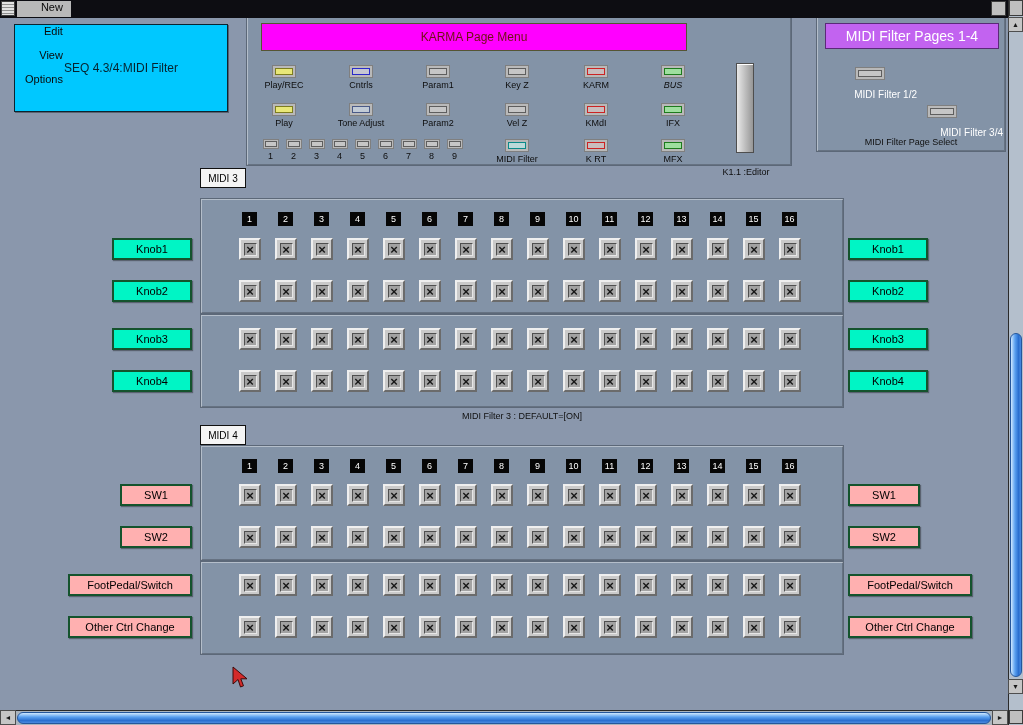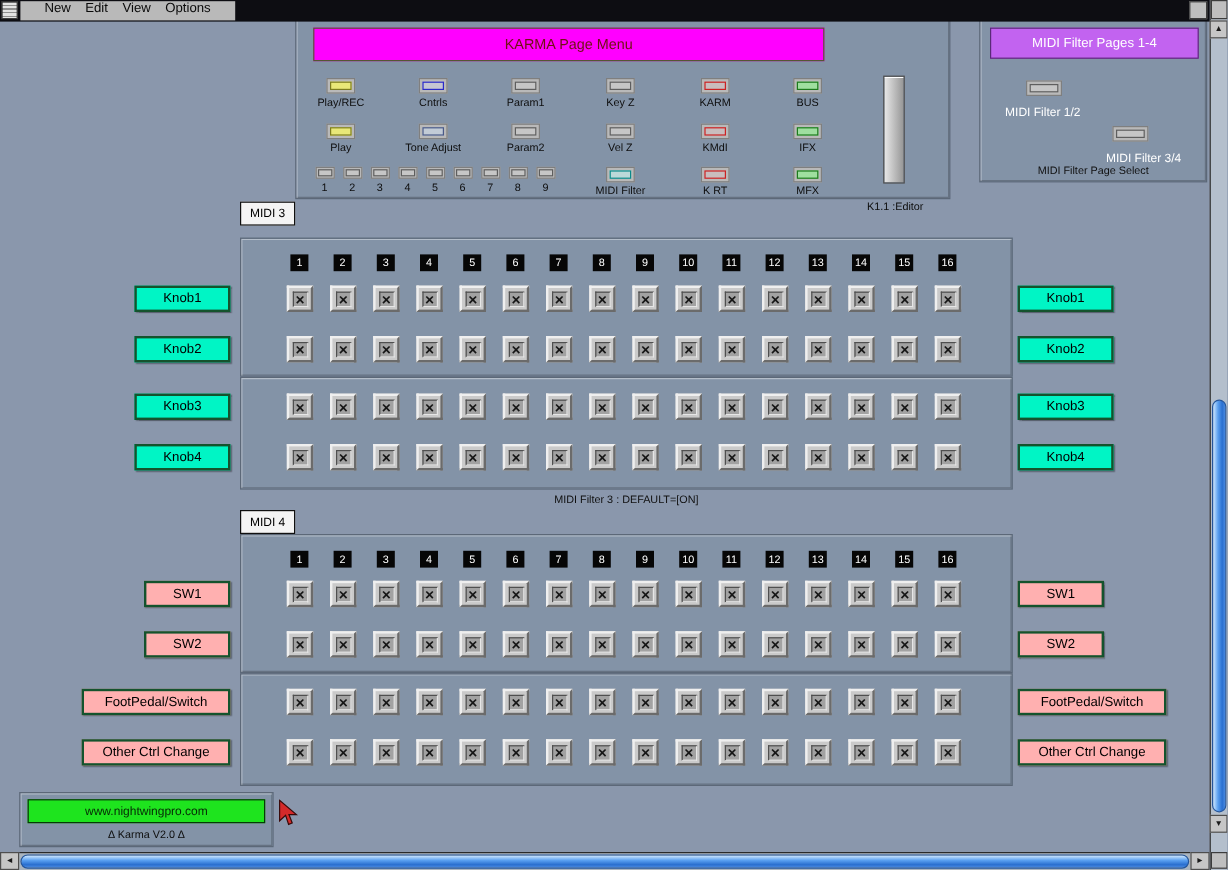--- a/index.html
+++ b/index.html
@@ -4,54 +4,54 @@
 <style>
   *{margin:0;padding:0;box-sizing:border-box;}
   html,body{width:1023px;height:725px;overflow:hidden;}
   body{font-family:"Liberation Sans",sans-serif;background:#8a97ac;position:relative;}
   #app{position:absolute;inset:0;}
 
   
   .titlebar{position:absolute;left:0;top:0;width:1008px;height:18px;background:#0d0d12;z-index:20;}
   .corner{position:absolute;background:#bfbfbf;border:1px solid #3c3c3c;}
   .grip{background:repeating-linear-gradient(180deg,#e2e2e2 0 2px,#8f8f8f 2px 3px);}
-  .menu-strip{position:absolute;left:17px;top:1px;height:16px;background:#b9b9b9;display:flex;align-items:flex-start;gap:12px;padding:0 20px;font-size:11px;color:#0a0a0a;white-space:nowrap;}
+  .menu-strip{position:absolute;left:17px;top:1px;height:16px;background:#b9b9b9;display:flex;align-items:flex-end;gap:12px;padding:0 8px;font-size:11px;color:#0a0a0a;white-space:nowrap;flex-direction:column;}
   .menu-item{cursor:default;}
 
   
   .panel{position:absolute;background:#8393a7;border:1px solid #5c6878;
          box-shadow:inset 1px 1px 0 rgba(255,255,255,.4),inset -1px -1px 0 rgba(0,0,0,.22);}
 
   
   .seqbox{position:absolute;left:14px;top:24px;width:214px;height:88px;border:1px solid #0b2430;
           display:flex;align-items:center;justify-content:center;font-size:12px;color:#06232e;
           box-shadow:1px 1px 0 rgba(0,0,0,.35);}
 
   
   .hdr{position:absolute;display:flex;align-items:center;justify-content:center;font-size:12px;border:1px solid #553;}
   #karma-header{color:#6e1212;}
-  #pages-header{color:#ffffff;font-size:11px;border:1px solid #5a2a78;}
+  #pages-header{color:#ffffff;font-size:14px;border:1px solid #5a2a78;}
 
   
   .navbtn{position:absolute;width:76px;text-align:center;}
   .ledbase{width:24px;margin:0 auto;background:#b9b9b9;border:1px solid #7f7f7f;padding:2px;}
   .ledbase .led{height:7px;border:1px solid #5e5e5e;background:#c6c6c6;}
   .nlabel{font-size:9px;color:#0d0d0d;margin-top:2px;white-space:nowrap;}
   #nav-numbers{position:absolute;left:12px;top:124px;display:flex;}
   .numbtn{width:23px;text-align:center;}
   .numbtn .ledbase{width:16px;padding:1px;}
   .numbtn .led{height:6px;}
   .slider-track{position:absolute;left:489px;top:48px;width:18px;height:90px;border:1px solid #4e4e4e;
                 background:linear-gradient(90deg,#e8e8e8,#969696);box-shadow:inset 0 1px 0 #fff;}
   .editor-label{position:absolute;left:449px;top:152px;width:100px;text-align:center;font-size:9px;color:#0d0d0d;}
   .navcap{position:absolute;left:246px;top:168px;width:546px;text-align:center;font-size:9px;color:#101010;}
 
   
   .fpled{position:absolute;width:30px;}
-  .fp-label{position:absolute;font-size:10px;color:#ffffff;text-align:center;white-space:nowrap;}
+  .fp-label{position:absolute;font-size:10px;color:#ffffff;text-align:right;white-space:nowrap;}
   .fp-cap{position:absolute;left:0;right:0;bottom:4px;text-align:center;font-size:9px;color:#101010;}
 
   
   .sectab{position:absolute;width:46px;height:20px;background:#f4f4f4;border:1px solid #101010;
           display:flex;align-items:center;justify-content:center;font-size:10px;color:#000;}
   .chrow{position:absolute;display:flex;gap:21px;}
   .chip{width:15px;height:14px;background:#060606;color:#ffffff;font-size:9px;
         display:flex;align-items:center;justify-content:center;}
   .cbrow{position:absolute;display:flex;gap:14px;}
   .cb{width:22px;height:22px;background:#cacaca;
@@ -90,20 +90,23 @@
     <div class="corner grip" style="left:1px;top:1px;width:14px;height:15px"></div>
     <div id="menu-strip" class="menu-strip">
         <span class="menu-item">New</span>
         <span class="menu-item">Edit</span>
         <span class="menu-item">View</span>
         <span class="menu-item">Options</span>
       </div>
     <div class="corner" style="left:991px;top:1px;width:15px;height:15px"></div>
   </div>
 
+  <div id="seq-box" class="seqbox" style="background: rgb(0, 200, 255);">
+    <span>SEQ 4.3/4:MIDI Filter</span>
+  </div>
 
   <div class="panel" id="navigator-panel" style="left:246px;top:14px;width:546px;height:152px">
     <div id="karma-header" class="hdr" style="left: 14px; top: 8px; width: 426px; height: 28px; background: rgb(255, 0, 255);">
       <span>KARMA Page Menu</span>
     </div>
     <div id="nav-buttons" style="position:absolute;inset:0">
         <div class="navbtn" style="left: -1px; top: 50px;">
           <div class="ledbase">
             <div class="led" style="background: rgb(233, 232, 120); border-color: rgb(125, 125, 32);"></div>
           </div>
@@ -126,21 +129,21 @@
             <div class="led" style="background: rgb(198, 198, 198); border-color: rgb(94, 94, 94);"></div>
           </div>
           <div class="nlabel">Key Z</div>
         </div>
         <div class="navbtn" style="left: 311px; top: 50px;">
           <div class="ledbase">
             <div class="led" style="background: rgb(201, 189, 189); border-color: rgb(204, 34, 34);"></div>
           </div>
           <div class="nlabel">KARM</div>
         </div>
-        <div class="navbtn" style="left: 388px; top: 50px;">
+        <div class="navbtn" style="left: 388px; top: 50px; font-style: italic;">
           <div class="ledbase">
             <div class="led" style="background: rgb(159, 223, 159); border-color: rgb(29, 122, 29);"></div>
           </div>
           <div class="nlabel">BUS</div>
         </div>
         <div class="navbtn" style="left: -1px; top: 88px;">
           <div class="ledbase">
             <div class="led" style="background: rgb(233, 232, 120); border-color: rgb(125, 125, 32);"></div>
           </div>
           <div class="nlabel">Play</div>
@@ -262,24 +265,20 @@
       <div class="led"></div>
     </div>
     <div class="fp-label" style="left:4px;top:74px;width:96px">MIDI Filter 1/2</div>
     <div class="ledbase fpled" style="position:absolute;left:110px;top:90px">
       <div class="led"></div>
     </div>
     <div class="fp-label" style="left:86px;top:112px;width:100px">MIDI Filter 3/4</div>
     <div class="fp-cap">MIDI Filter Page Select</div>
   </div>
 
-  <div class="panel" id="footer-panel" style="left:16px;top:660px;width:212px;height:46px">
-    <div id="site-link" style="background: rgb(30, 228, 30);">www.nightwingpro.com</div>
-    <div id="karma-cap">∆ Karma V2.0 ∆</div>
-  </div>
   <svg id="cursor" width="20" height="24" viewBox="0 0 20 24">
     <polygon points="3,1 3,18 8,13.5 10.5,21 13.5,19.8 10.8,12.8 17,12.8" fill="#d42a2a" stroke="#3a0a0a" stroke-width="1"></polygon>
   </svg>
 
   <div class="hscroll">
     <div class="sarrow" style="left:0;top:-1px;width:16px">◄</div>
     <div class="hthumb"></div>
     <div class="sarrow" style="right:0;top:-1px;width:16px">►</div>
   </div>
   <div class="vscroll">

